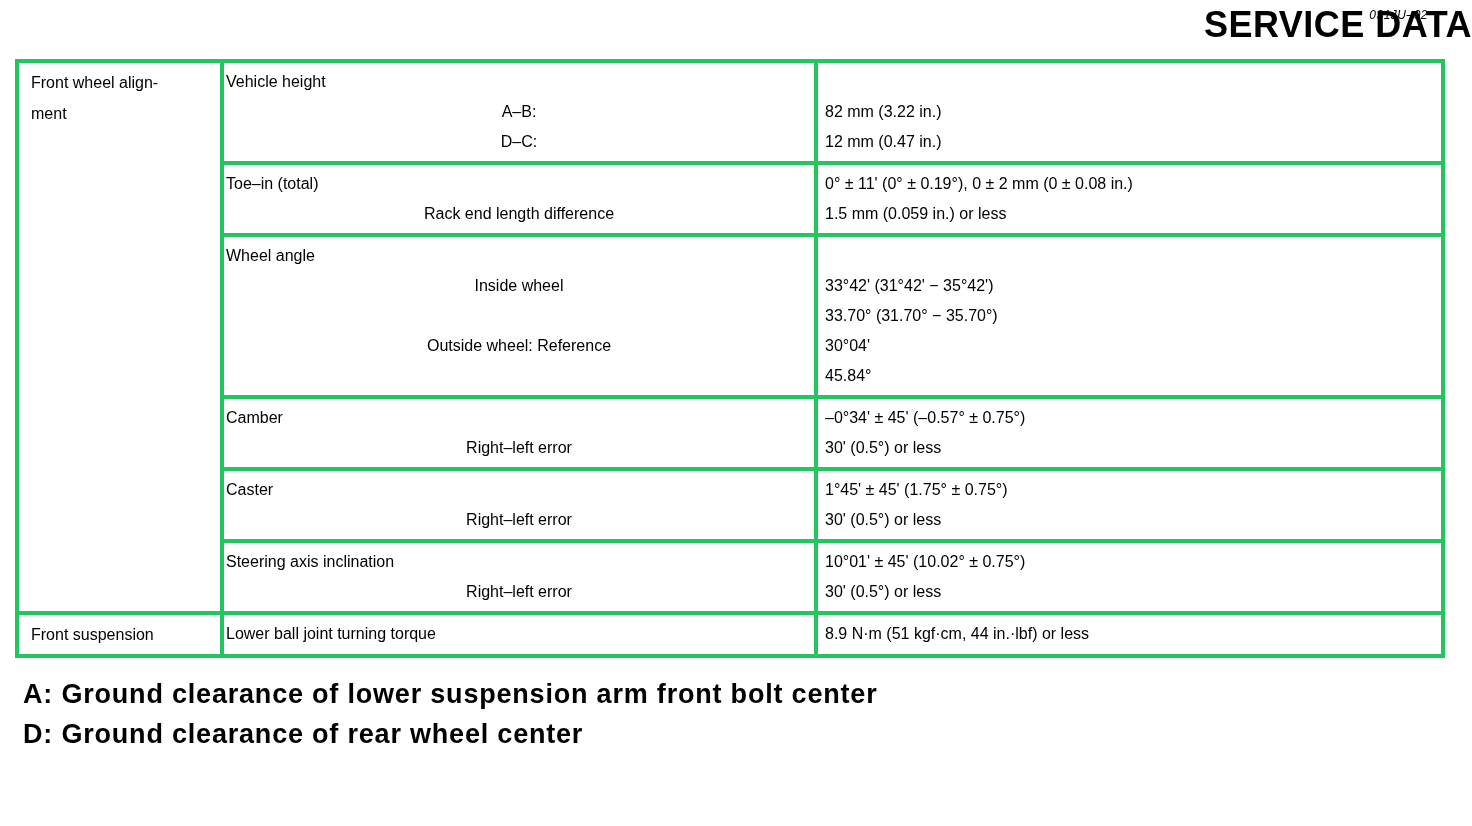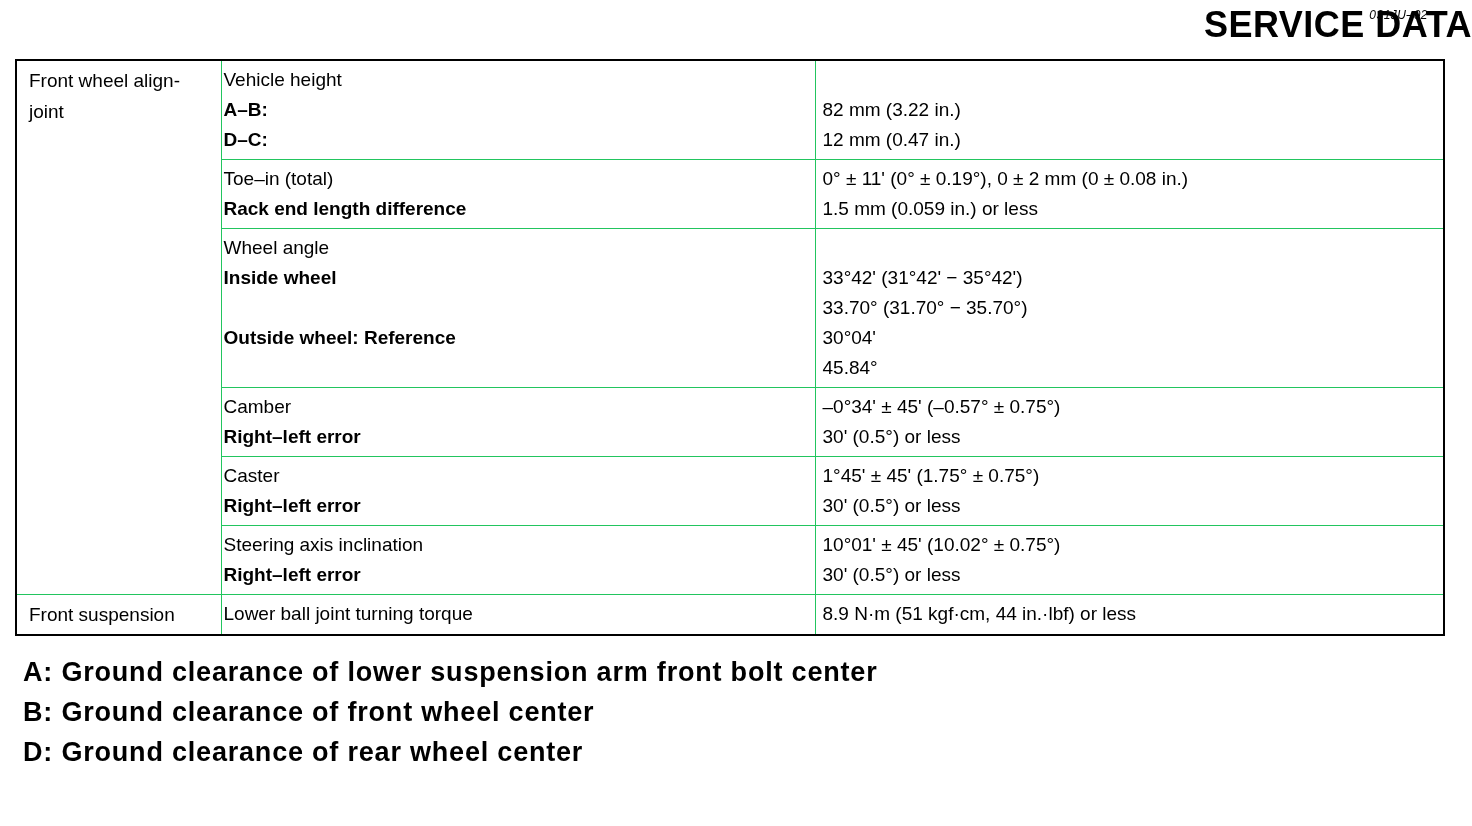--- a/index.html
+++ b/index.html
@@ -27,39 +27,39 @@
     text-align: right;
   }
   table.svc {
     border-collapse: collapse;
     table-layout: fixed;
     margin-left: 15px;
     width: 1430px;
     border: 2px solid #000;
   }
   table.svc td {
-    border: 1px solid #22c55e;
-    font-size: 19px;
+    border: 4px solid #22c55e;
+    font-size: 16px;
     vertical-align: top;
   }
   td.category {
     width: 205px;
     vertical-align: middle;
     padding: 4px 8px 4px 12px;
   }
   td.param { width: 594px; padding: 4px 2px; }
   td.value { padding: 4px 7px; }
   .cat-line { line-height: 31px; }
   .line {
     height: 30px;
     line-height: 30px;
     white-space: nowrap;
     overflow: visible;
   }
-  .line.r { text-align: left; font-weight: bold; }
+  .line.r { text-align: center; }
   .notes {
     margin: 16px 0 0 15px;
     font-weight: bold;
     font-size: 27px;
     letter-spacing: 0.8px;
   }
   .note-line { line-height: 40px; margin-left: 8px; }
 </style>
 </head>
 <body>
@@ -67,21 +67,21 @@
 <div class="doc-code">031JU–02</div>
 
 <h1 class="title">SERVICE DATA</h1>
 
 <table class="svc">
 
   <tbody>
       <tr>
     <td class="category" rowspan="6">
       <div class="cat-line">Front wheel align-</div>
-      <div class="cat-line">joint</div>
+      <div class="cat-line">ment</div>
     </td>
     <td class="param">
       <div class="line">Vehicle height</div>
       <div class="line r">A–B:</div>
       <div class="line r">D–C:</div>
     </td>
     <td class="value">
       <div class="line"></div>
       <div class="line">82 mm (3.22 in.)</div>
       <div class="line">12 mm (0.47 in.)</div>
@@ -158,15 +158,14 @@
     </td>
     <td class="value">
       <div class="line">8.9 N·m (51 kgf·cm, 44 in.·lbf) or less</div>
     </td>
   </tr>
 </tbody>
   </table>
 
 <div class="notes">
   <div class="note-line">A: Ground clearance of lower suspension arm front bolt center</div>
-  <div class="note-line">B: Ground clearance of front wheel center</div>
   <div class="note-line">D: Ground clearance of rear wheel center</div>
 </div>
 
 </body></html>

